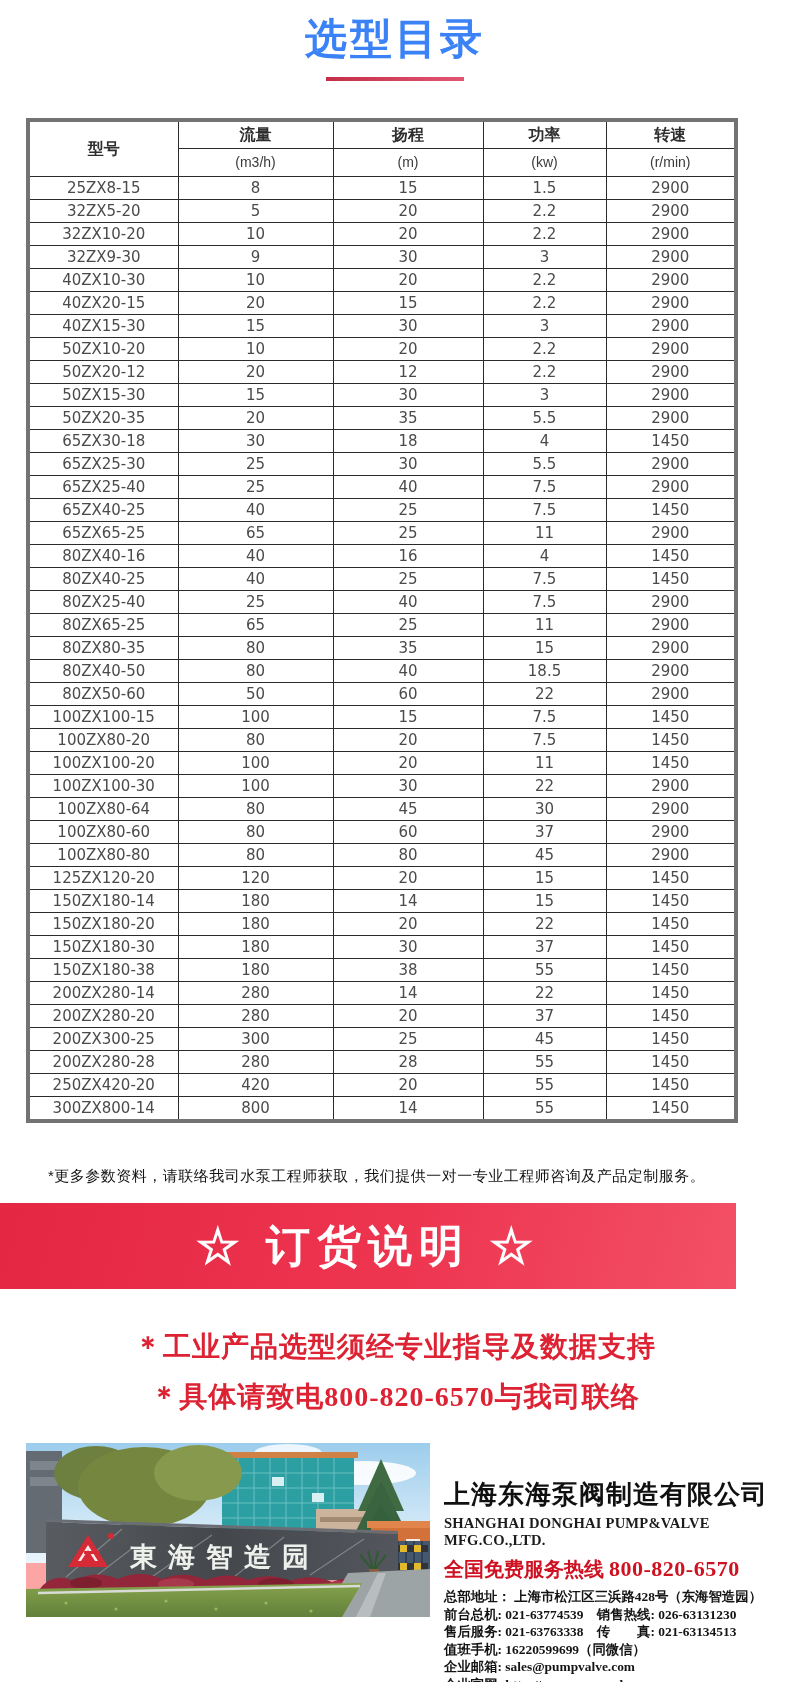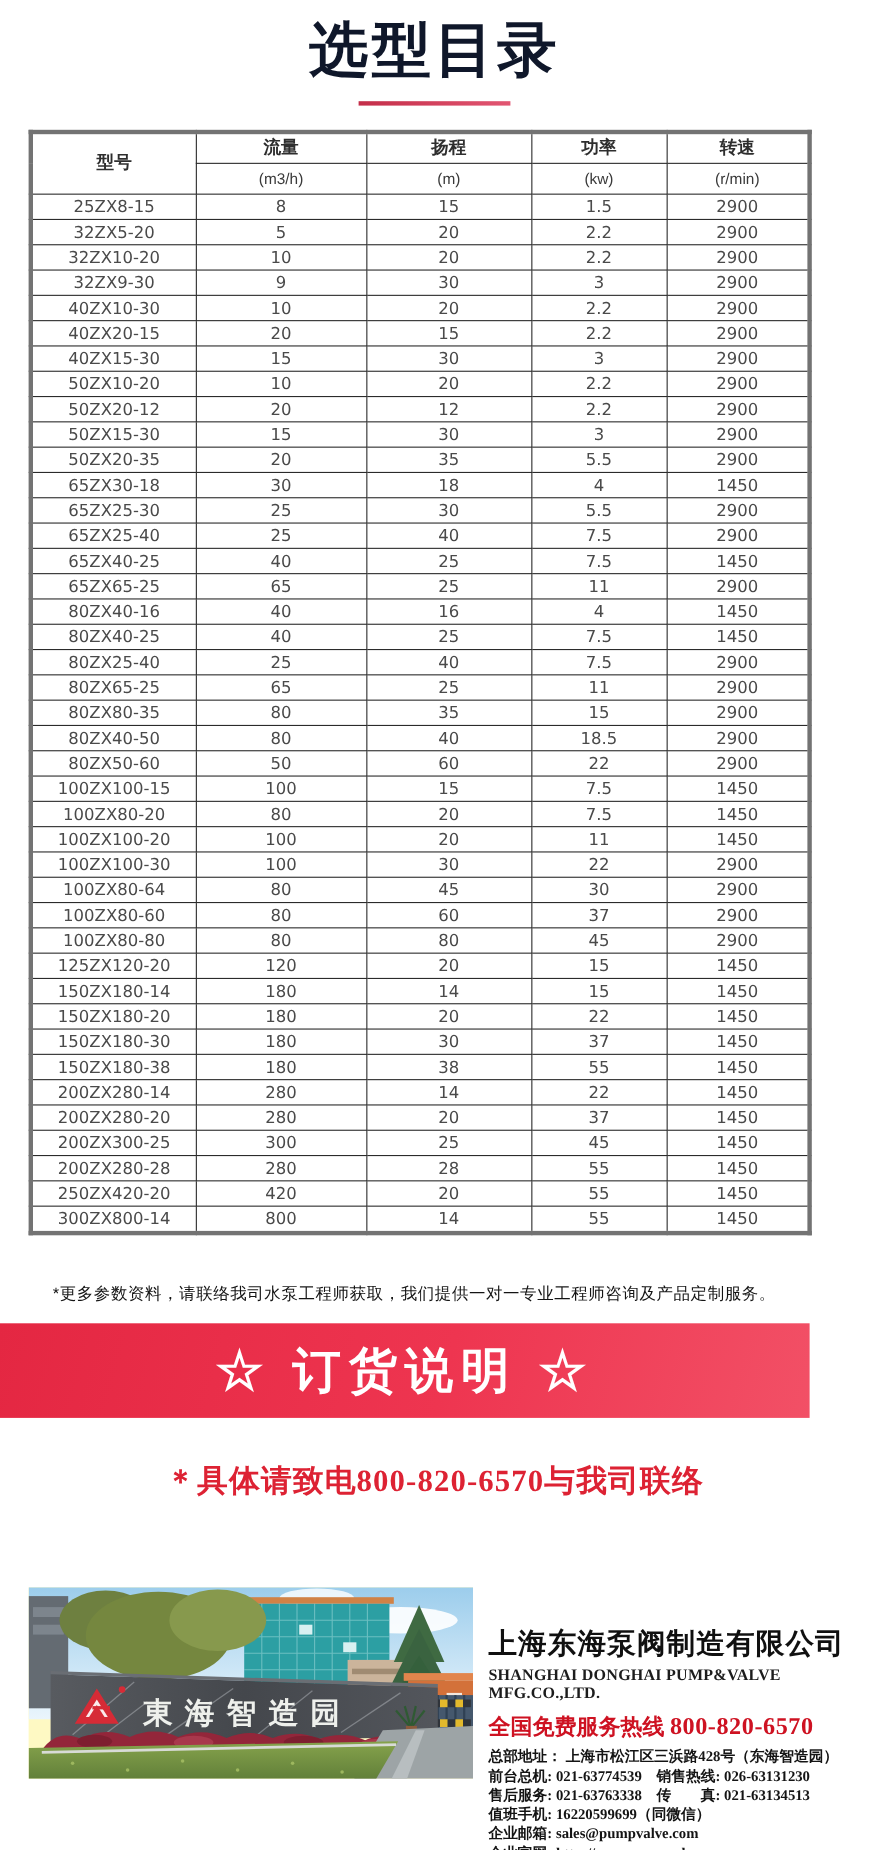--- a/index.html
+++ b/index.html
@@ -1,21 +1,21 @@
 <!DOCTYPE html>
 <html><head>
 <meta charset="utf-8">
 <style>
   html,body{margin:0;padding:0;background:#ffffff;}
   .page{position:relative;width:790px;height:1682px;background:#ffffff;overflow:hidden;
         font-family:"Liberation Sans",sans-serif;}
 
   
   .title-wrap{position:absolute;top:14px;left:0;width:100%;text-align:center;}
-  .page-title{font-size:54px;font-weight:900;color:#0f172a;letter-spacing:3px;line-height:1.2;
+  .page-title{font-size:42px;font-weight:900;color:#3b82f6;letter-spacing:3px;line-height:1.2;
               font-family:"Liberation Sans",sans-serif;}
   .title-underline{width:138px;height:4px;margin:13px auto 0;
                    background:linear-gradient(90deg,#c42e49,#e25672);}
 
   
   .spec-table{position:absolute;top:118px;left:26px;width:708px;border-collapse:collapse;
               table-layout:fixed;border:4px solid #737373;}
   .spec-table th,.spec-table td{border:1px solid #2b2b2b;text-align:center;padding:0;
               overflow:hidden;white-space:nowrap;}
   .spec-table thead th{font-size:16px;font-weight:700;color:#2e2e2e;height:26px;line-height:26px;}
@@ -33,21 +33,21 @@
   .order-banner .banner-label{color:#ffffff;font-size:44px;font-weight:900;letter-spacing:7px;
                 font-family:"Liberation Sans",sans-serif;}
 
   
   .notice{position:absolute;top:1322px;left:0;width:100%;text-align:center;
           font-family:"Liberation Serif",serif;font-weight:700;color:#dd2233;}
   .notice p{margin:0;font-size:28px;line-height:50px;letter-spacing:1px;}
 
   
   .footer{position:absolute;top:1443px;left:26px;width:744px;display:flex;align-items:flex-start;}
-  .photo{width:404px;height:174px;flex:0 0 404px;background:#fef9c3;}
+  .photo{width:404px;height:174px;flex:0 0 404px;background:#fca5a5;}
   .company{margin-left:14px;width:326px;}
   .company-name-cn{font-size:26px;font-weight:900;color:#101010;letter-spacing:1px;line-height:30px;margin-top:36px;}
   .company-name-en{margin-top:6px;font-family:"Liberation Serif",serif;font-weight:700;
                    font-size:14.6px;color:#1c1c1c;letter-spacing:.2px;}
   .hotline{margin-top:7px;font-family:"Liberation Serif",serif;font-weight:700;
            color:#ce1222;font-size:20px;}
   .hotline .num{font-size:22px;letter-spacing:.5px;}
   .details{margin-top:5px;font-family:"Liberation Serif",serif;font-weight:700;
            font-size:13.4px;line-height:17.6px;color:#141414;}
 </style>
@@ -416,20 +416,21 @@
       </tbody>
   </table>
 
   <p class="table-note">*更多参数资料，请联络我司水泵工程师获取，我们提供一对一专业工程师咨询及产品定制服务。</p>
 
   <div class="order-banner">
     <span class="banner-label">☆ 订货说明 ☆</span>
   </div>
 
   <div class="notice">
+    <p>＊工业产品选型须经专业指导及数据支持</p>
     <p>＊具体请致电800-820-6570与我司联络</p>
   </div>
 
   <div class="footer">
 
     <div class="photo">
       <svg viewBox="0 0 404 174" width="404" height="174" xmlns="http://www.w3.org/2000/svg">
         <defs>
           <linearGradient id="sky" x1="0" y1="0" x2="0" y2="1">
             <stop offset="0" stop-color="#9ccdec"></stop>

